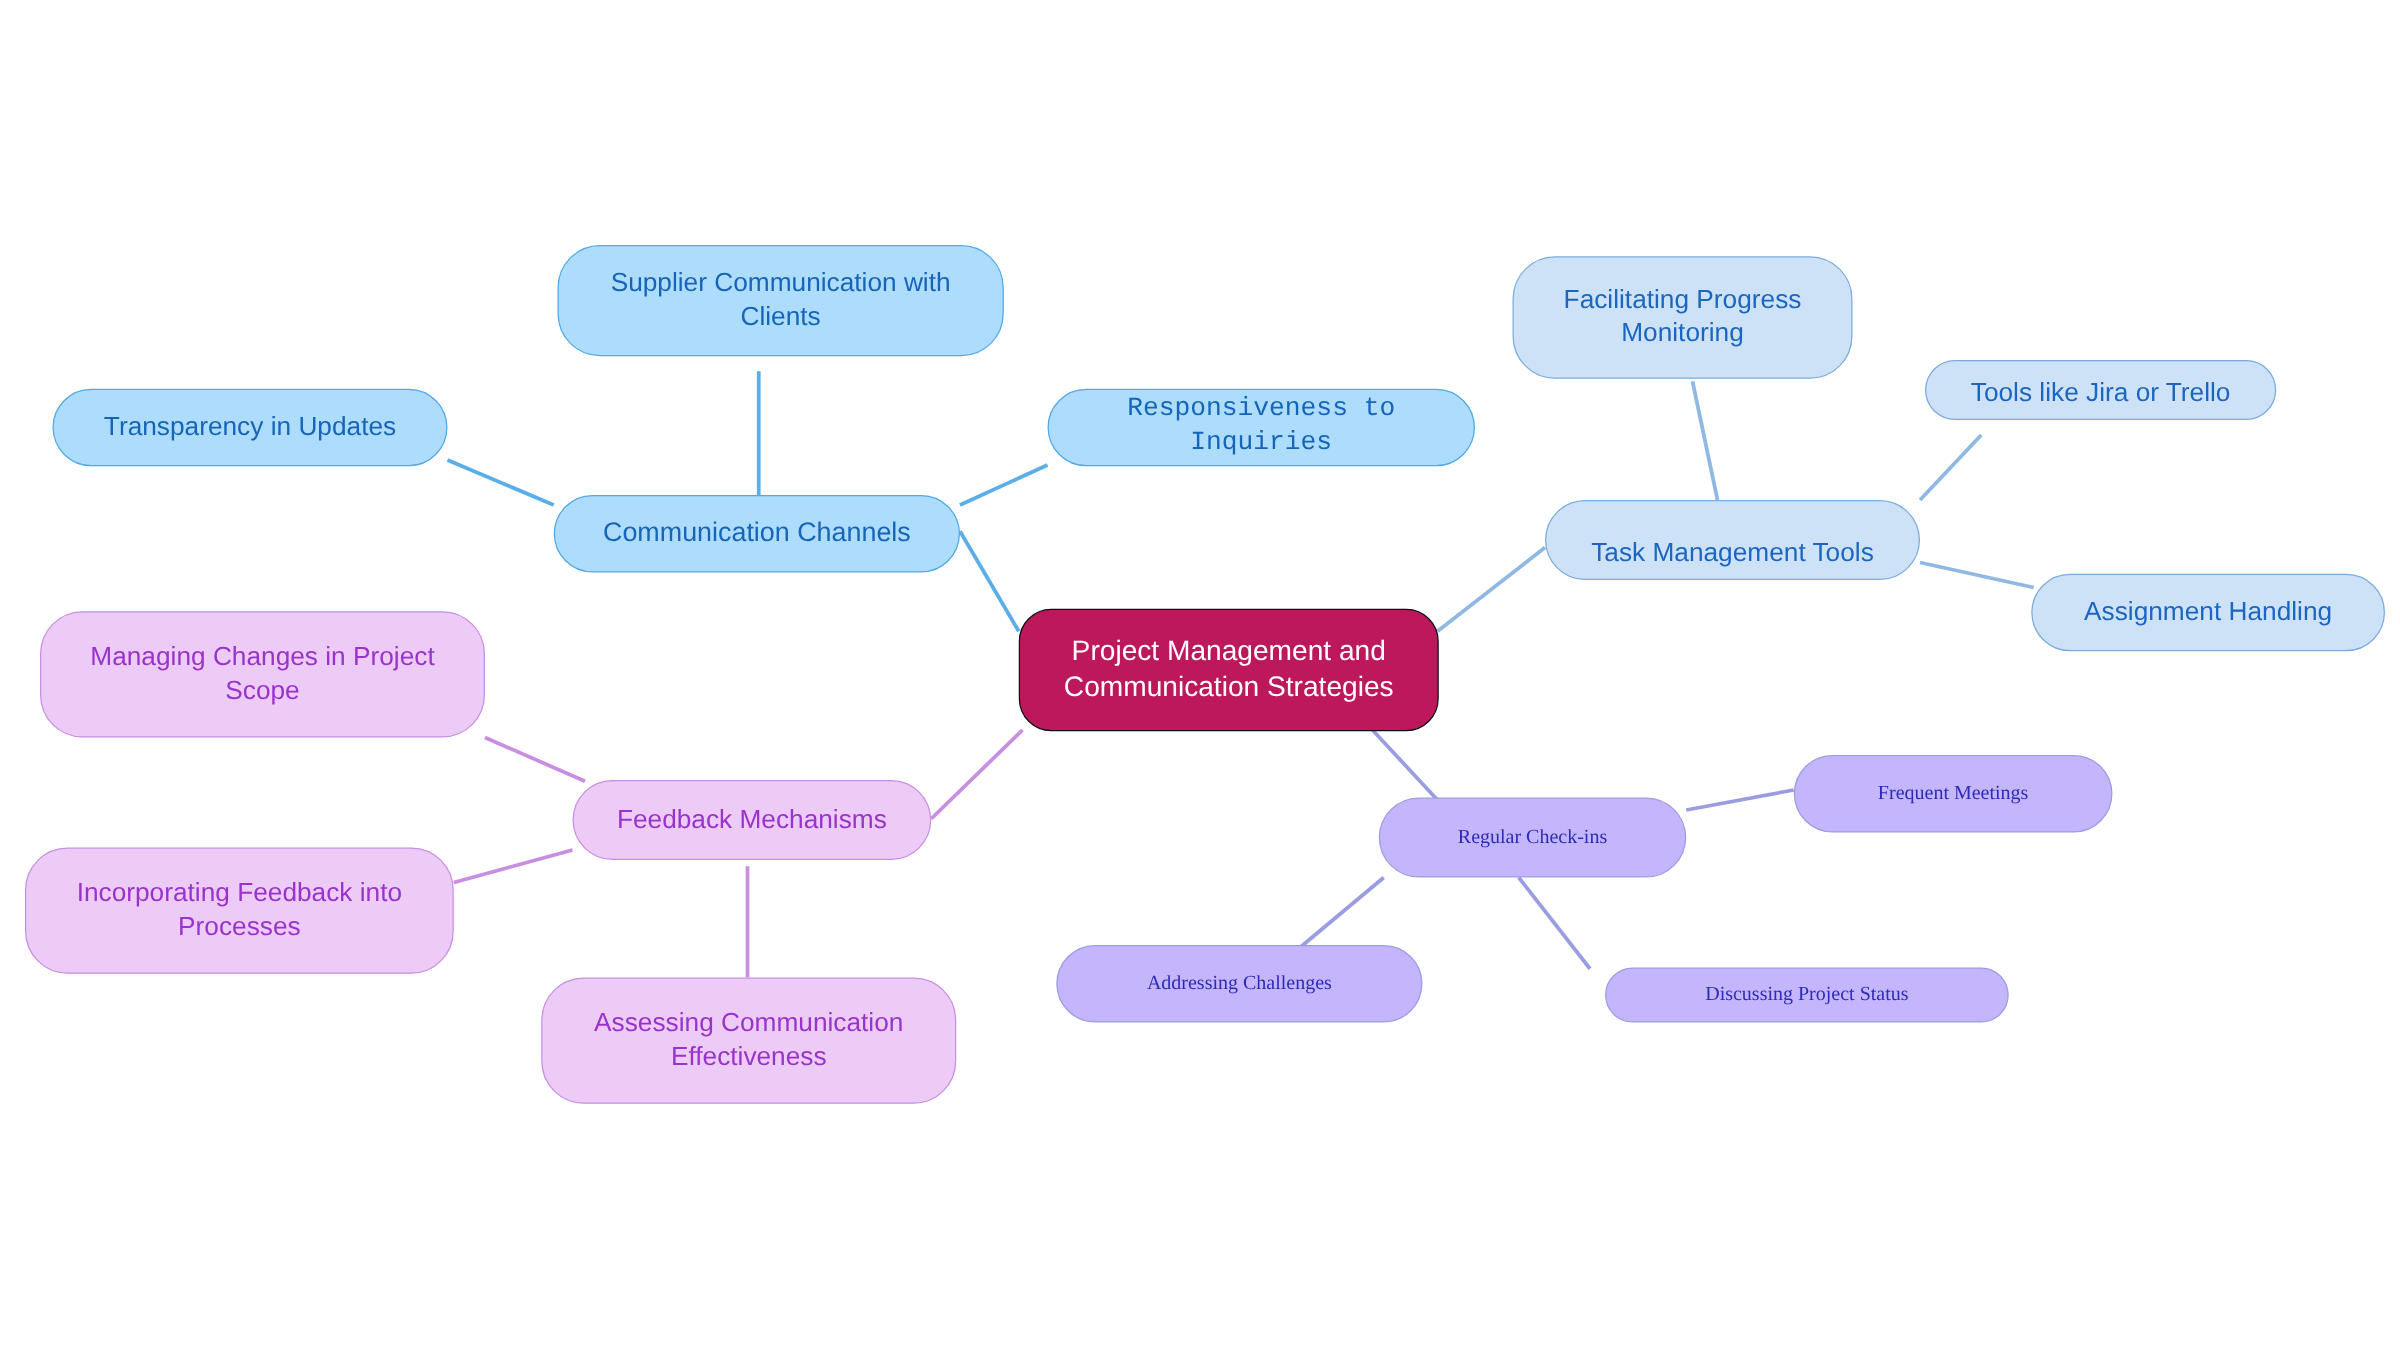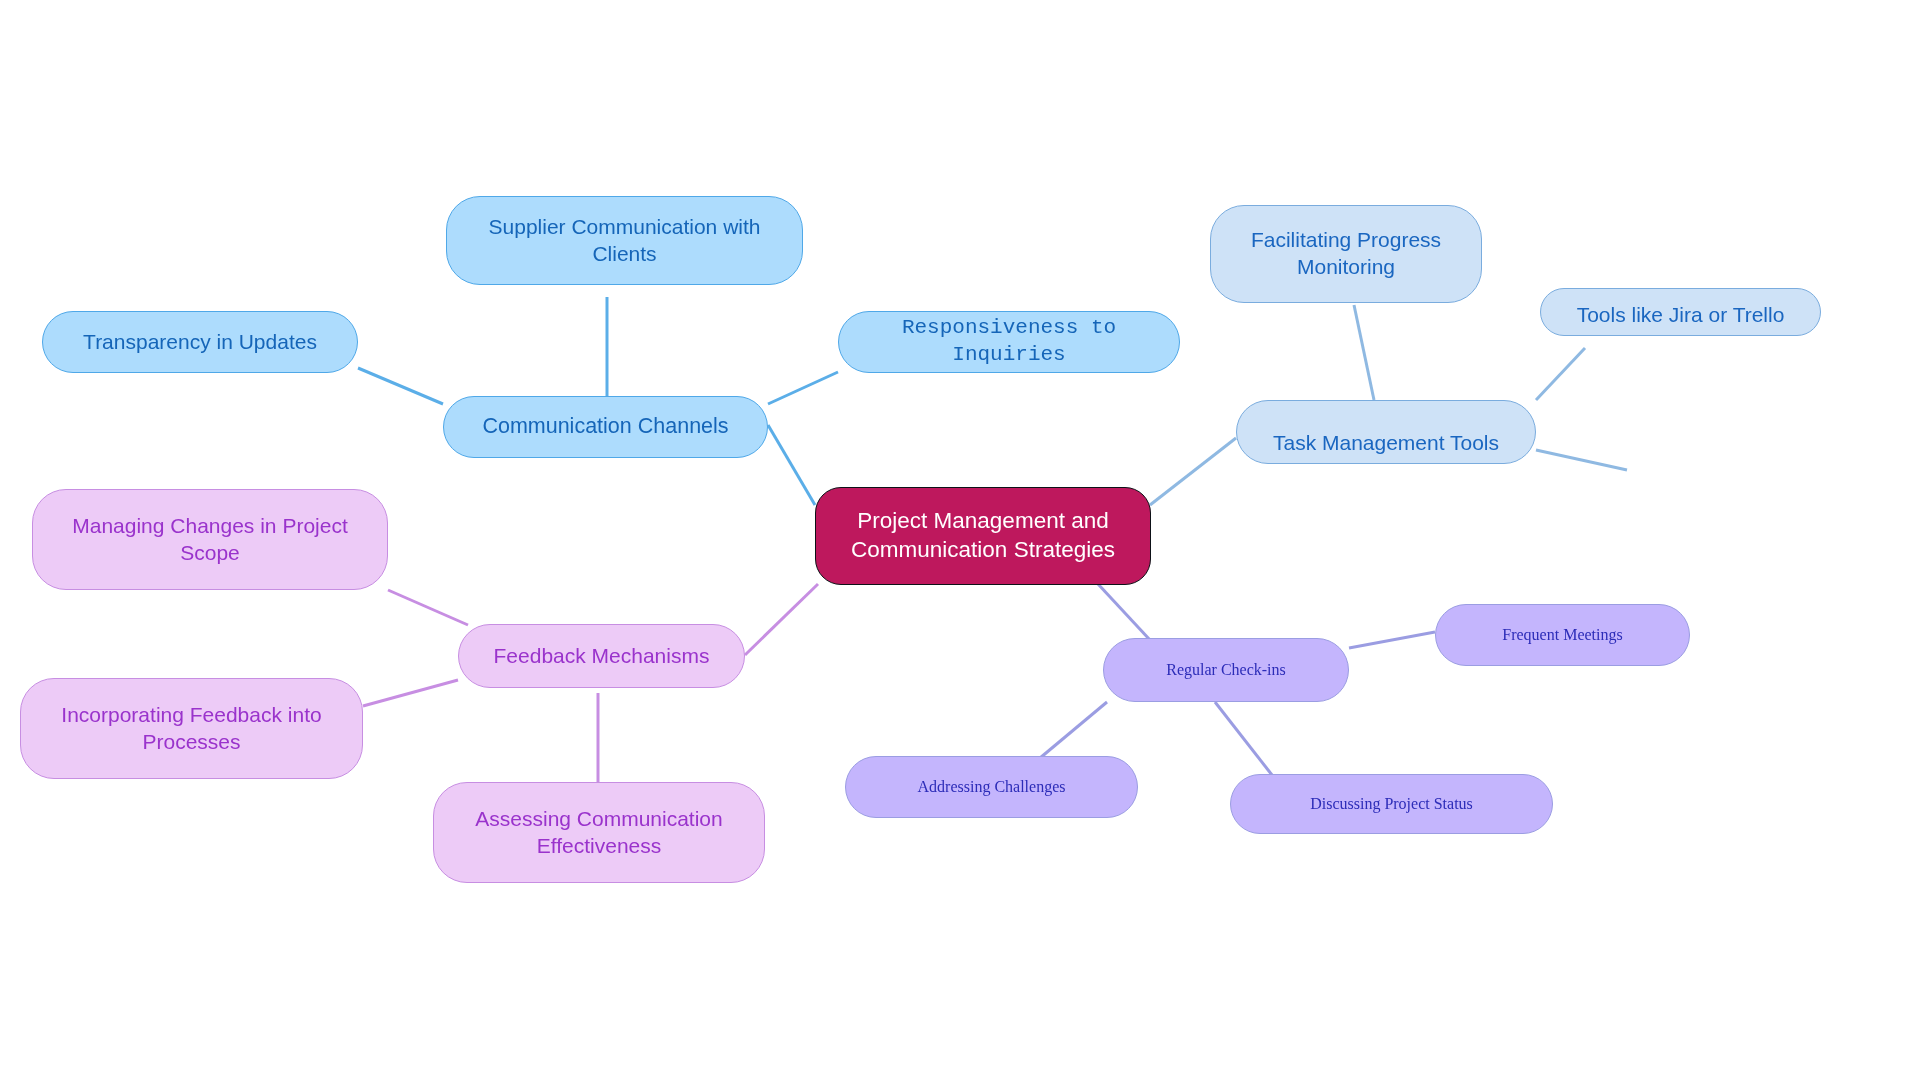--- a/index.html
+++ b/index.html
@@ -143,34 +143,37 @@
 
   <div class="node blue-light" style="left:1210px; top:205px; width:272px; height:98px;">
     <span class="node-label">Facilitating Progress
 Monitoring</span>
   </div>
 
   <div class="node blue-light" style="left:1540px; top:288px; width:281px; height:48px;align-items:flex-end;">
     <span class="node-label">Tools like Jira or Trello</span>
   </div>
 
+  <div class="node blue-light" style="left:1625px; top:459px; width:283px; height:62px;">
+    <span class="node-label">Assignment Handling</span>
+  </div>
 
   <div class="node periwinkle branch" style="left:1103px; top:638px; width:246px; height:64px;">
     <span class="node-label">Regular Check-ins</span>
   </div>
 
   <div class="node periwinkle" style="left:1435px; top:604px; width:255px; height:62px;">
     <span class="node-label">Frequent Meetings</span>
   </div>
 
   <div class="node periwinkle" style="left:845px; top:756px; width:293px; height:62px;">
     <span class="node-label">Addressing Challenges</span>
   </div>
 
-  <div class="node periwinkle" style="left:1230px; top:774px; width:323px; height:60px;">
+  <div class="node periwinkle" style="left:1284px; top:774px; width:323px; height:44px;">
     <span class="node-label">Discussing Project Status</span>
   </div>
 
   <div class="node orchid branch" style="left:458px; top:624px; width:287px; height:64px;">
     <span class="node-label">Feedback Mechanisms</span>
   </div>
 
   <div class="node orchid" style="left:32px; top:489px; width:356px; height:101px;">
     <span class="node-label">Managing Changes in Project
 Scope</span>

